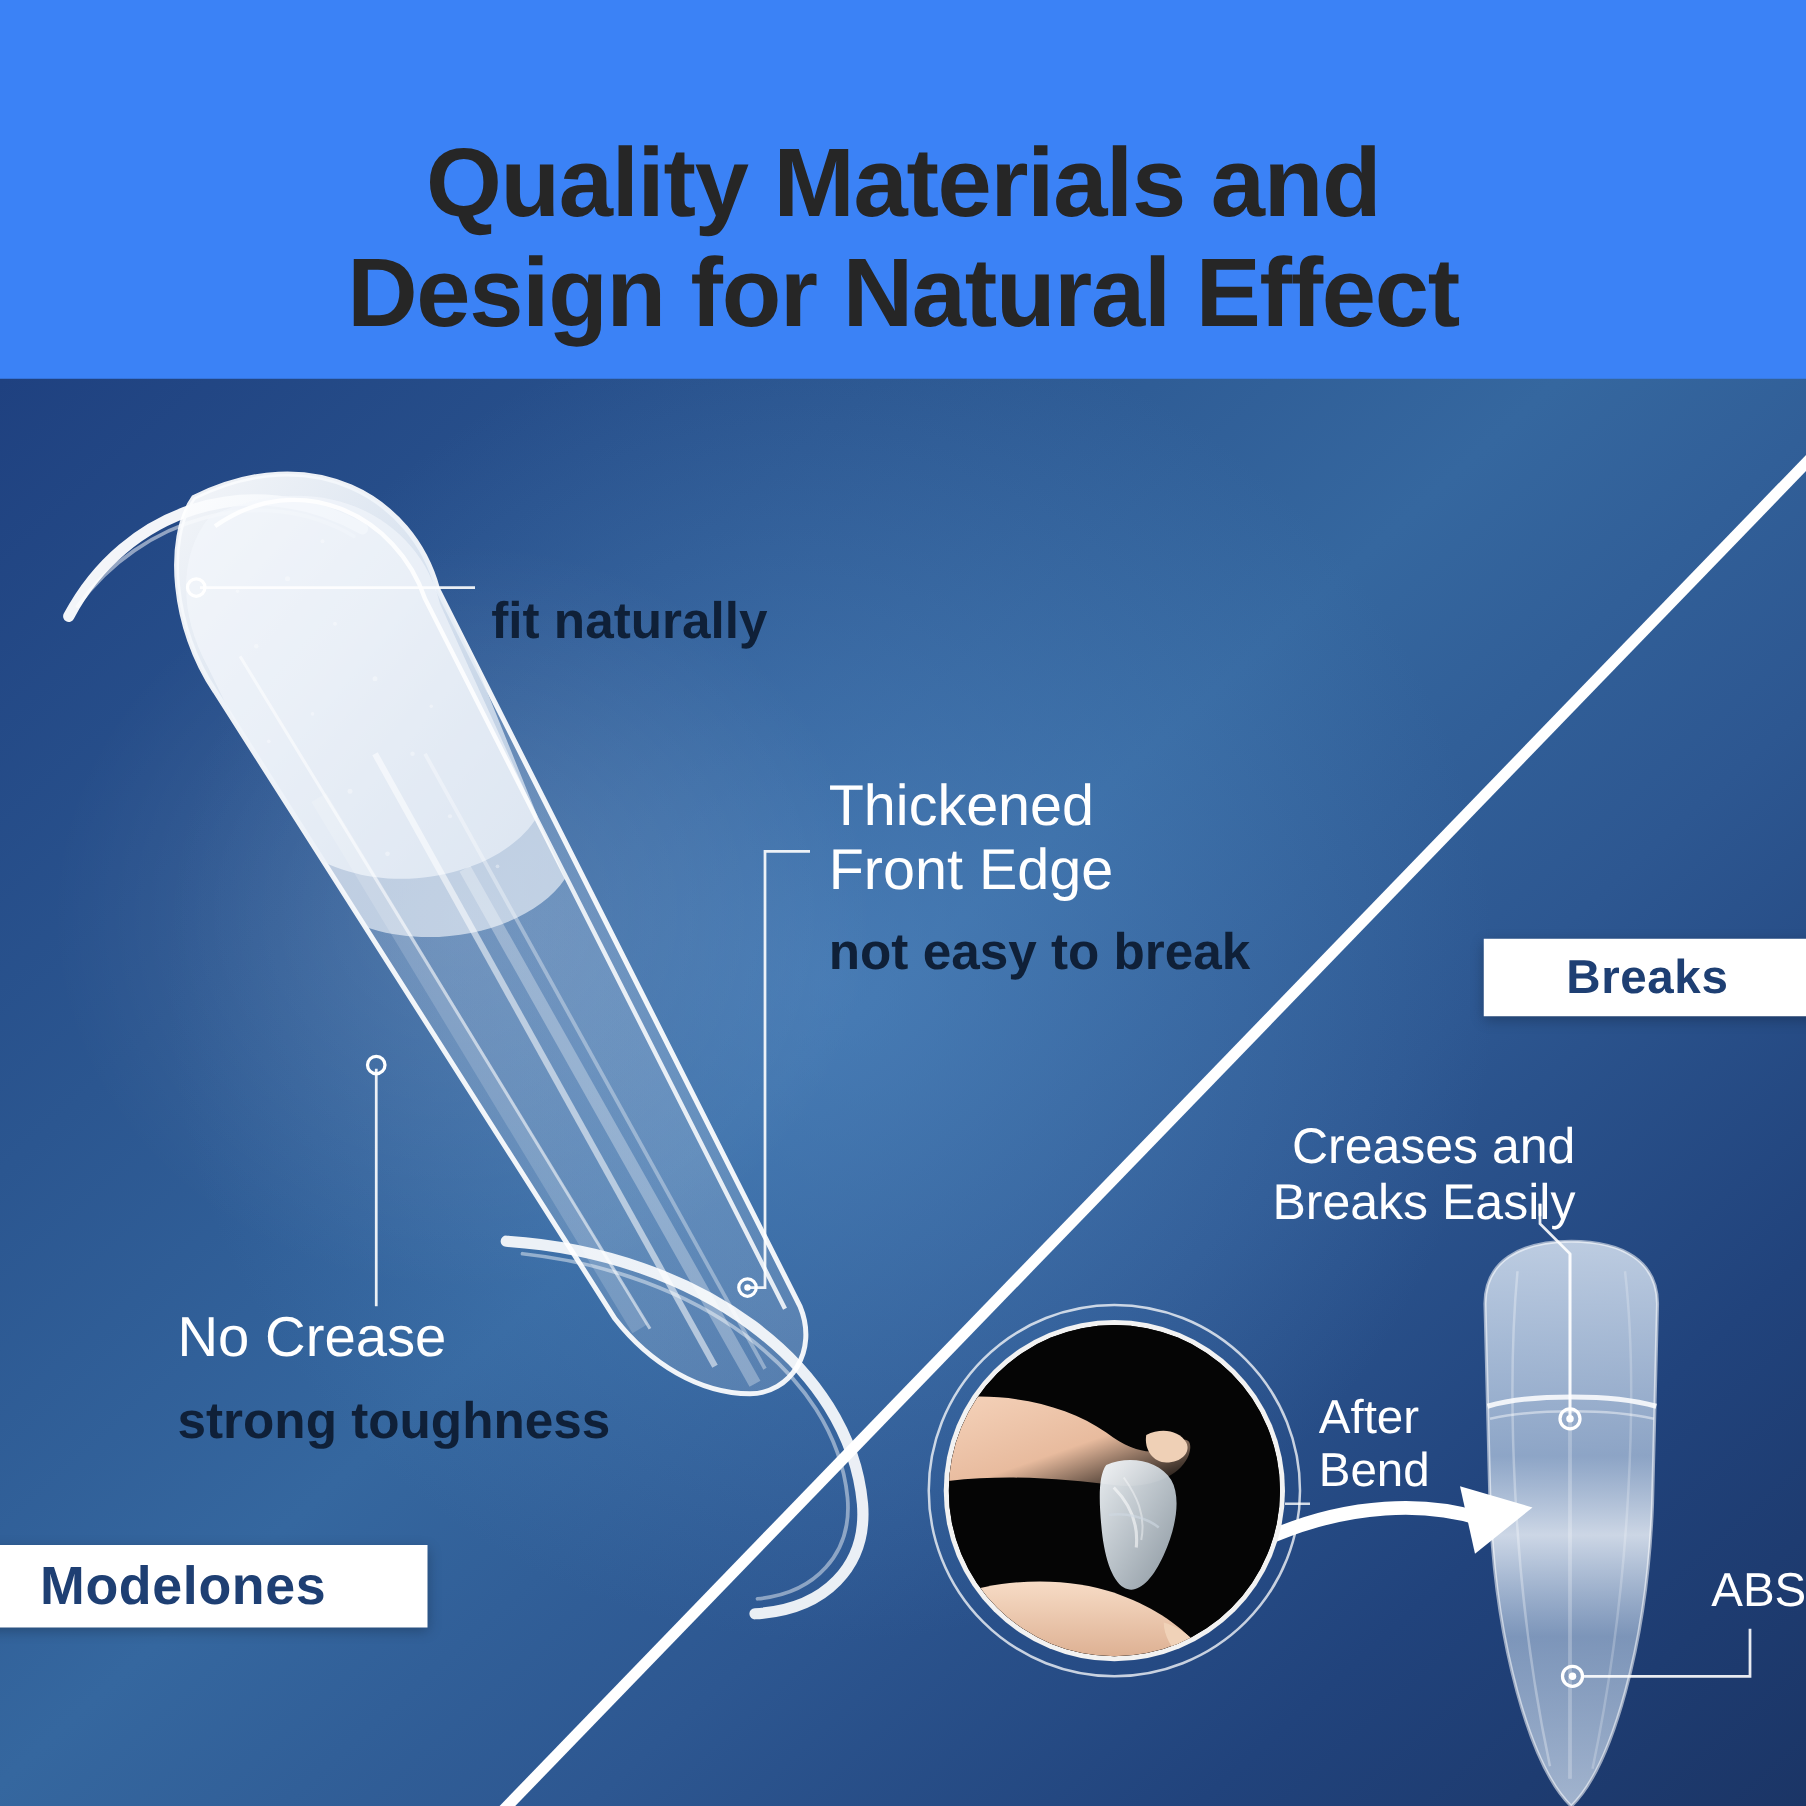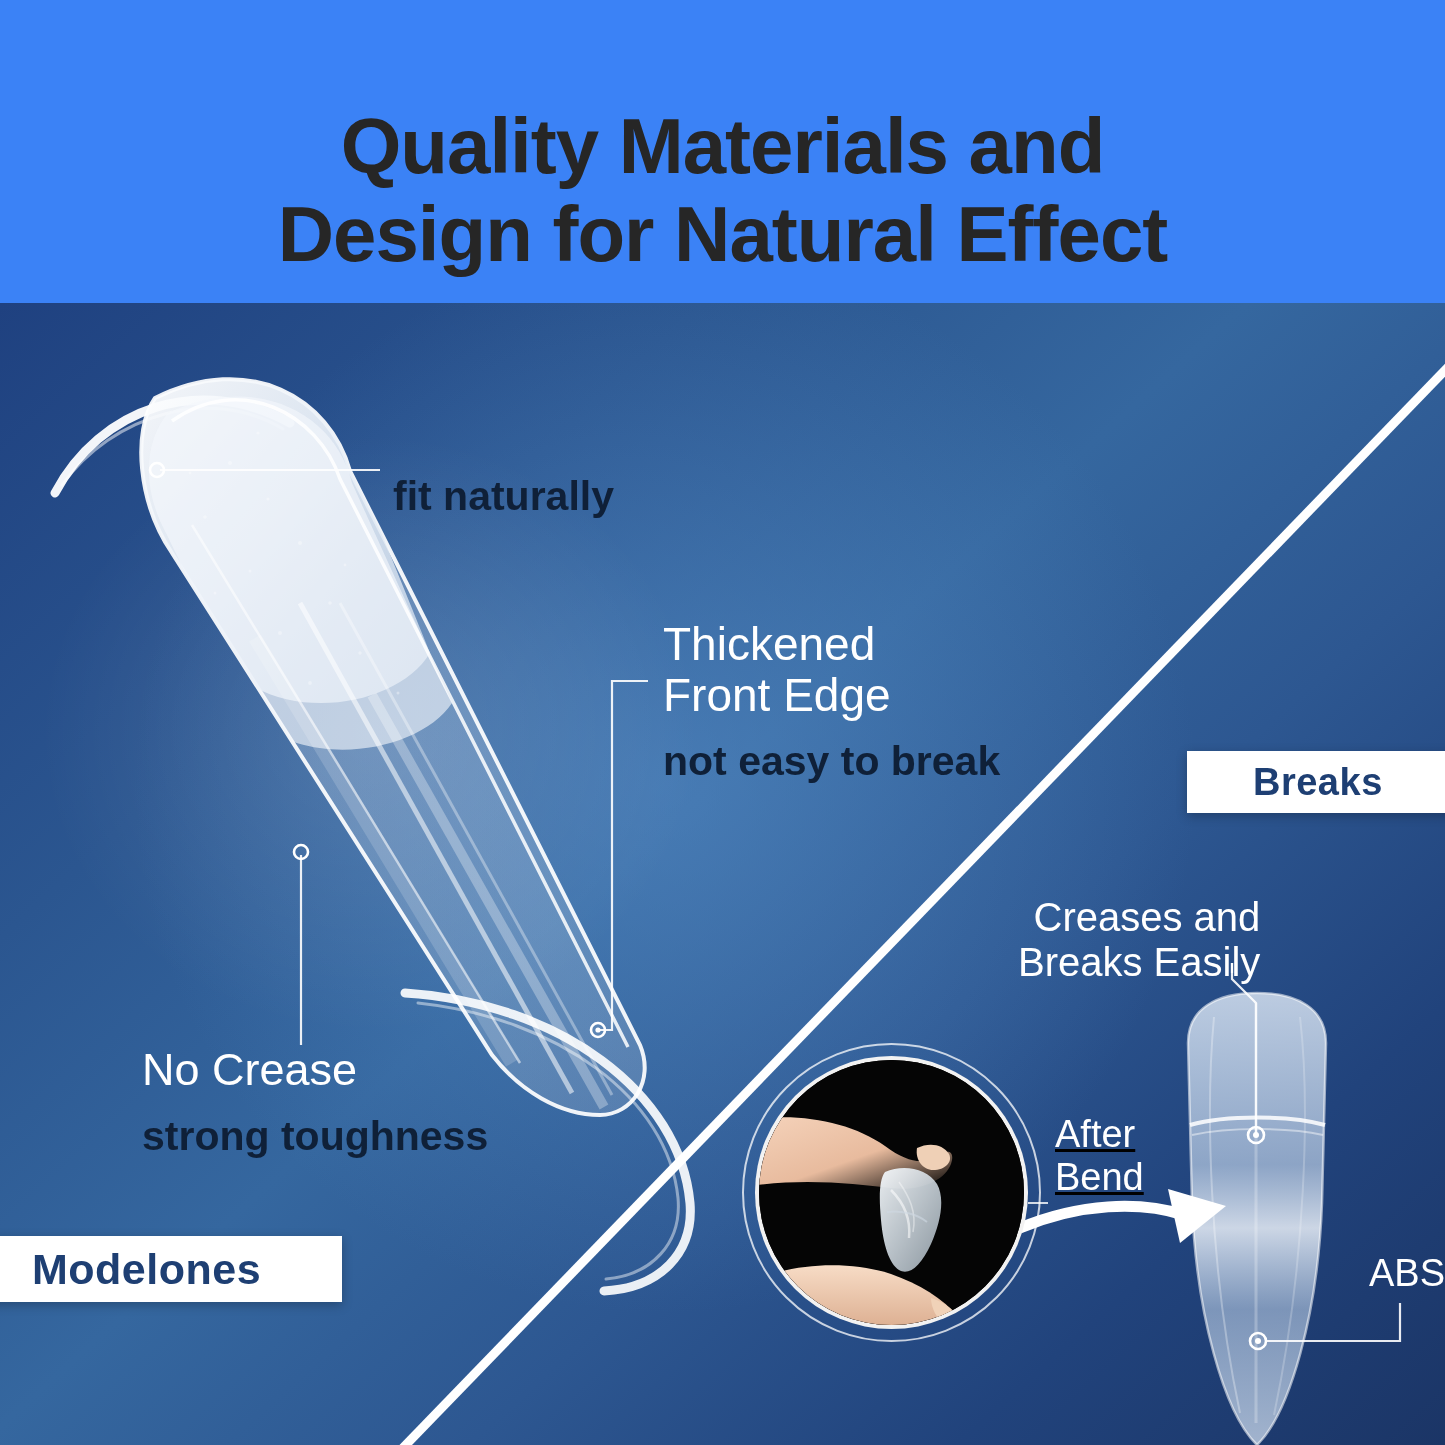--- a/index.html
+++ b/index.html
@@ -67,21 +67,21 @@
     color:#0f2038; font-size:41px; font-weight:700;
     line-height:1.1; letter-spacing:0px; margin-top:19px;
   }
 
   .cal-halfmatte { left:393px; top:152px; }
   .cal-thick     { left:663px; top:316px; }
   .cal-nocrease  { left:142px; top:742px; }
   .cal-nocrease .c-title { font-size:45px; }
   .cal-creases   { left:1018px; top:592px; text-align:right; }
   .cal-creases .c-title { font-size:40px; line-height:1.12; }
-  .cal-afterbend { left:1055px; top:810px;text-decoration:underline; }
+  .cal-afterbend { left:1055px; top:810px; }
   .cal-afterbend .c-title { font-size:38px; line-height:1.14; }
   .cal-abs       { left:1333px; top:950px; }
   .cal-abs .c-title { font-size:38px;margin-left:36px; }
 
   
   .photo-circle {
     position:absolute; left:755px; top:753px;
     width:273px; height:273px; border-radius:50%;
     background:#050505;
     border:4px solid rgba(255,255,255,0.95);

